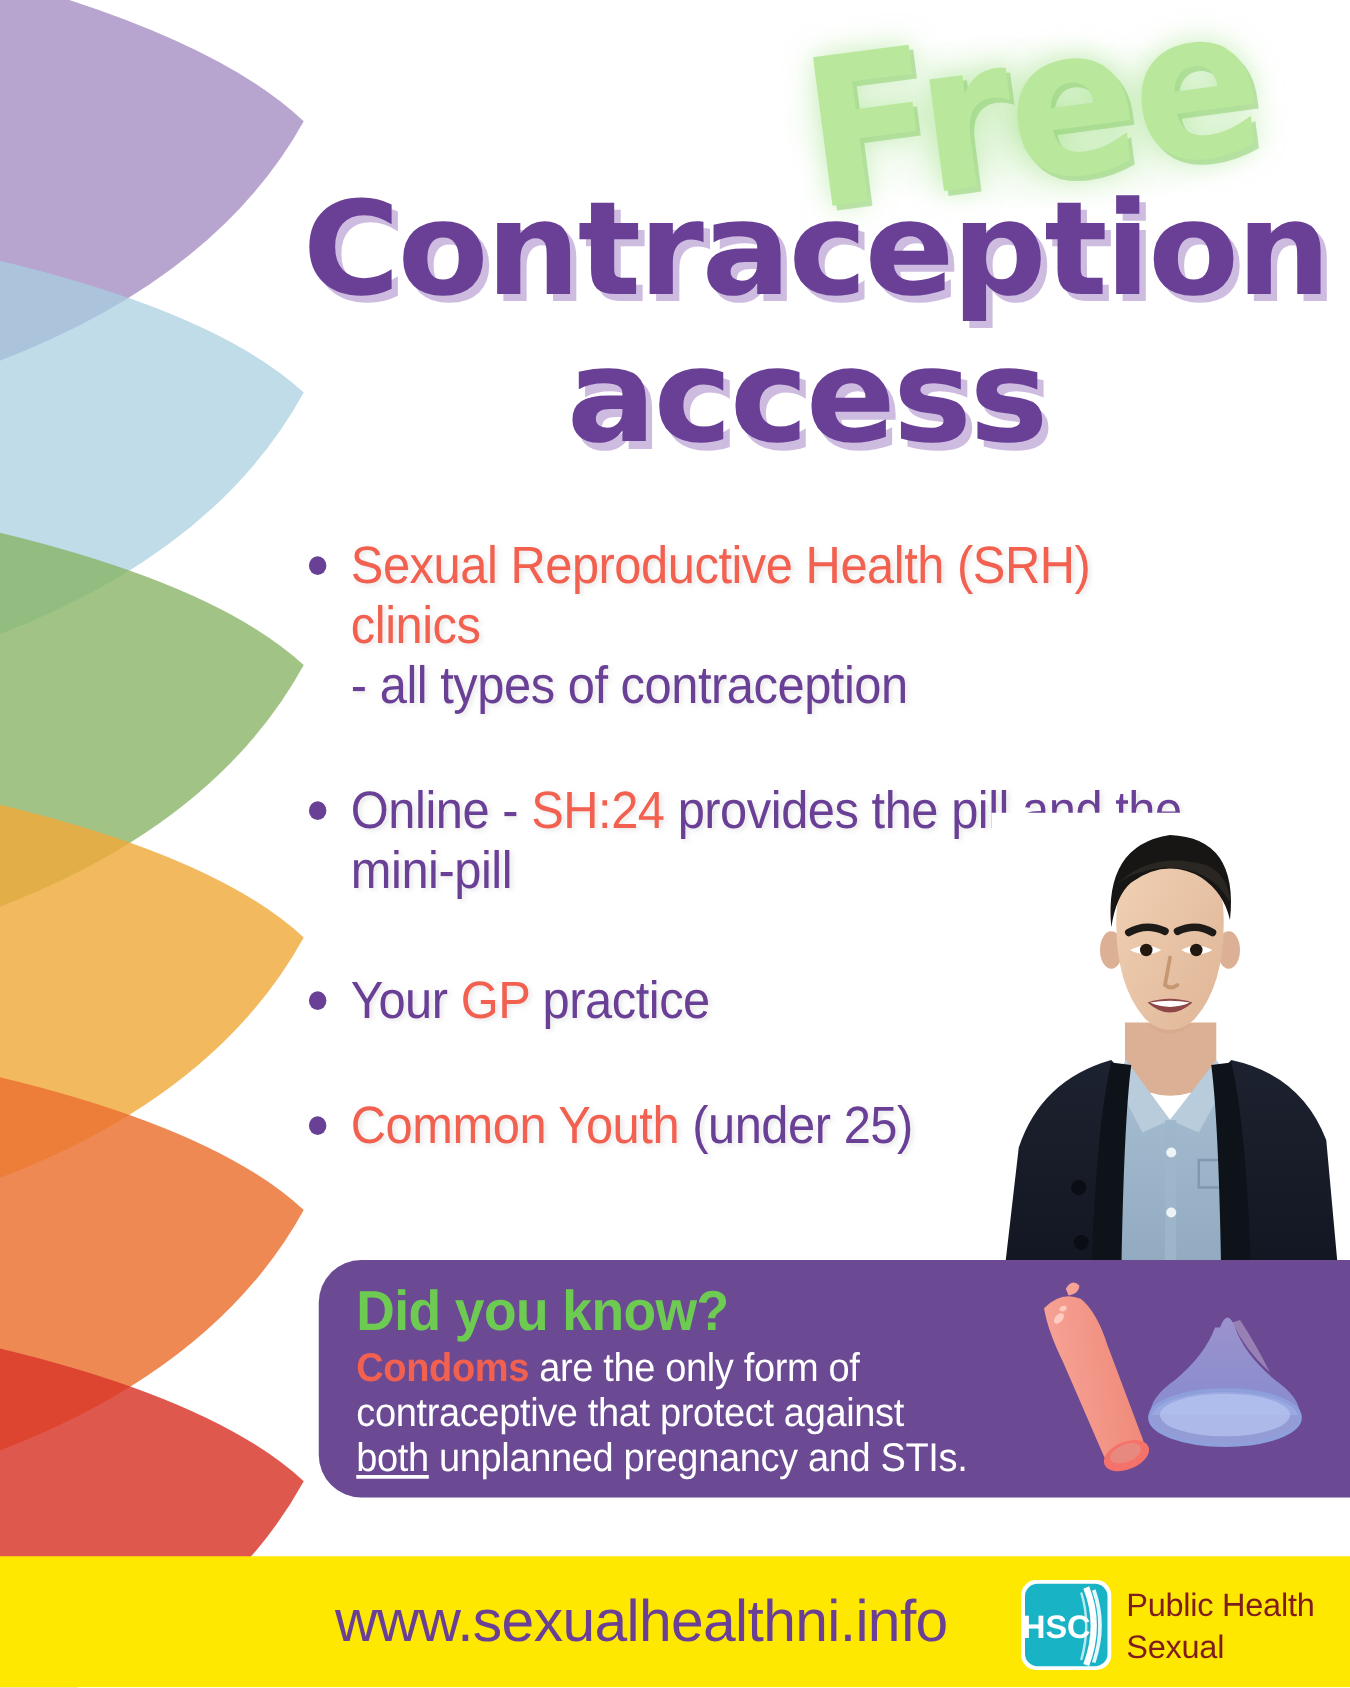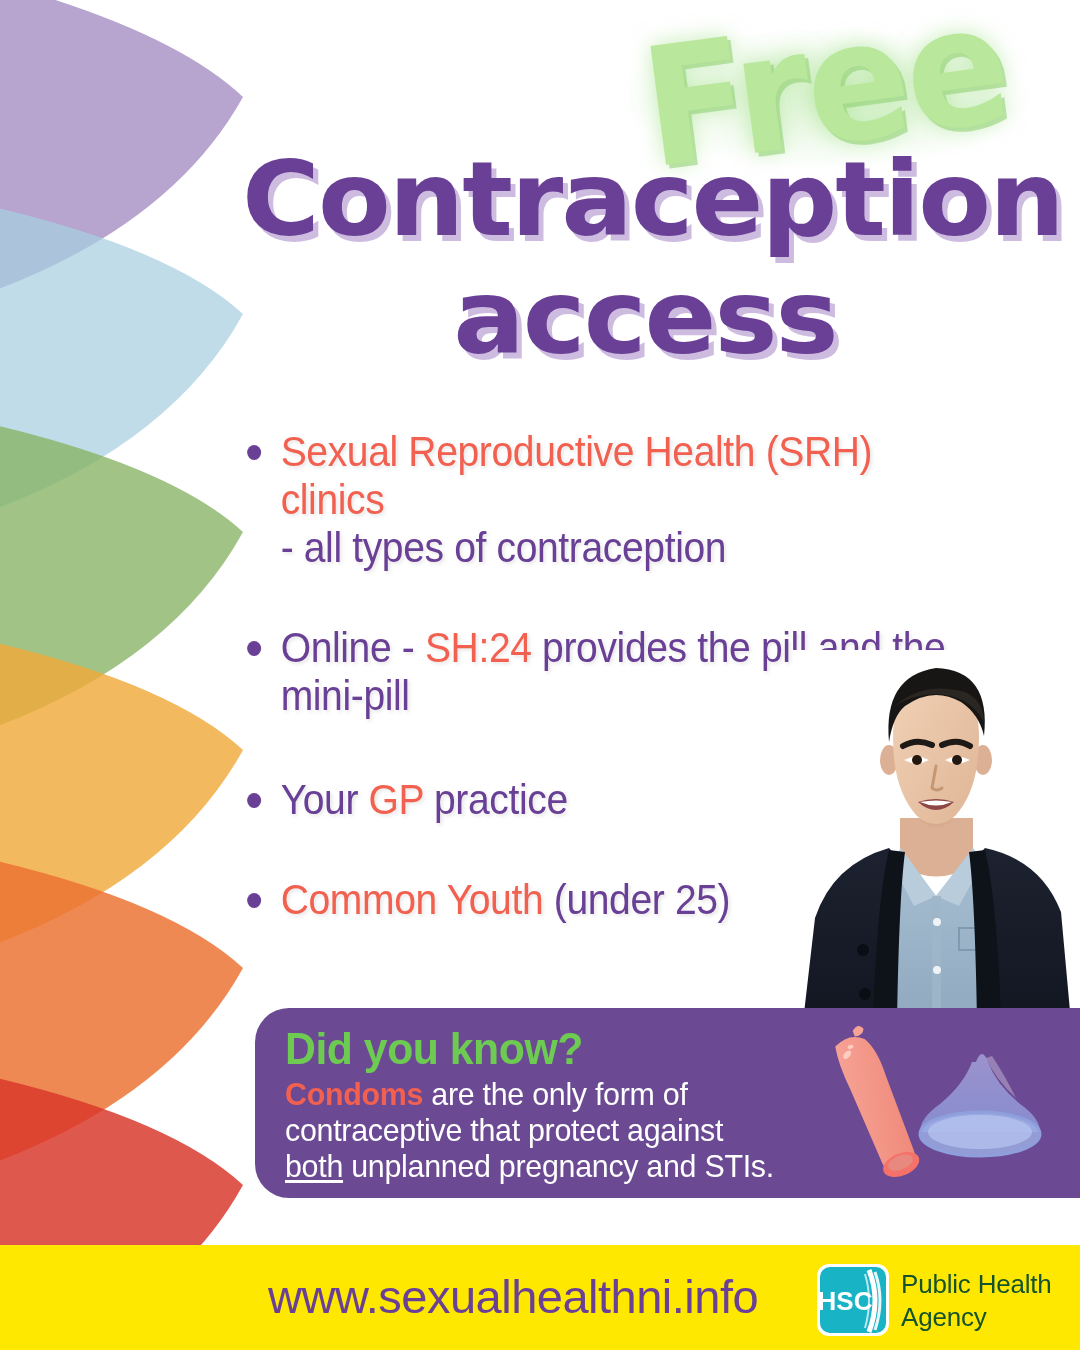--- a/index.html
+++ b/index.html
@@ -143,21 +143,21 @@
   .pha{
     position:absolute;left:815px;top:15px;width:270px;height:80px;
   }
   .pha-logo{
     position:absolute;left:0;top:2px;width:76px;height:76px;
   }
   .pha-text{
     position:absolute;left:86px;top:8px;
     font-family:"Liberation Sans", sans-serif;
     font-size:26px;line-height:33px;
-    color:#14532d;letter-spacing:-0.2px;
+    color:#7f1d1d;letter-spacing:-0.2px;
   }
   .pha-text span{display:block;}
 </style>
 </head>
 <body>
 
 <div id="poster">
 
   <svg class="leaves" viewBox="0 0 300 1350">
     <defs>
@@ -329,18 +329,18 @@
       <svg class="pha-logo" viewBox="0 0 76 76">
         <rect x="2" y="2" width="72" height="72" rx="12" fill="#ffffff"></rect>
         <rect x="5" y="5" width="66" height="66" rx="10" fill="#19b3c6"></rect>
         <text x="30" y="48" font-family="Liberation Sans, sans-serif" font-size="26" font-weight="bold" fill="#ffffff" text-anchor="middle">HSC</text>
         <path d="M54 8 Q66 38 54 70" stroke="#ffffff" stroke-width="5" fill="none"></path>
         <path d="M60 10 Q70 38 60 68" stroke="#ffffff" stroke-width="3" fill="none" opacity="0.9"></path>
         <path d="M50 12 Q58 38 50 66" stroke="#ffffff" stroke-width="2" fill="none" opacity="0.7"></path>
       </svg>
       <div class="pha-text">
         <span>Public Health</span>
-        <span>Agency</span>
+        <span>Sexual</span>
       </div>
     </div>
   </div>
 
 </div>
 
 </body></html>

